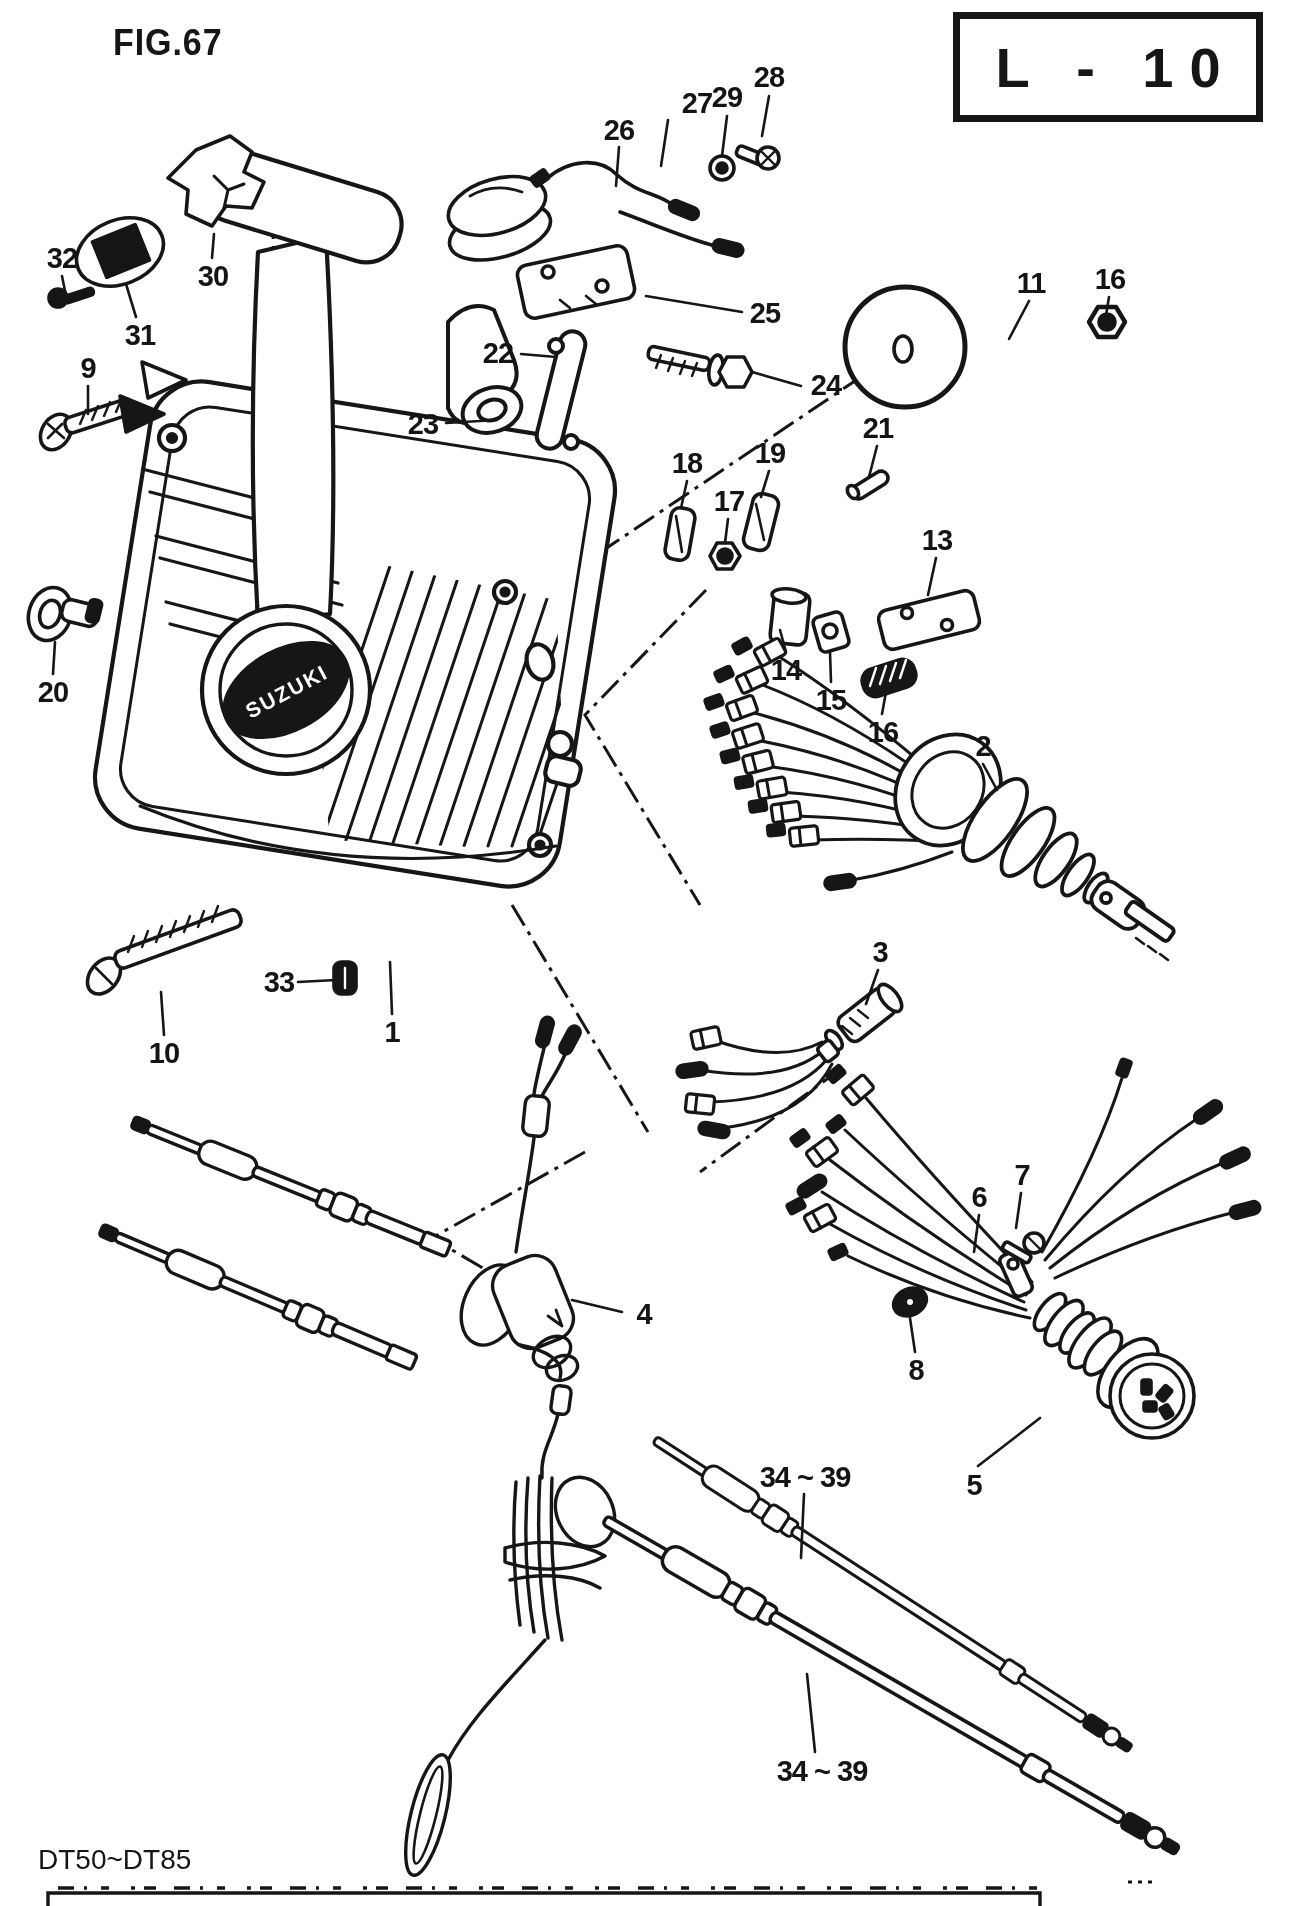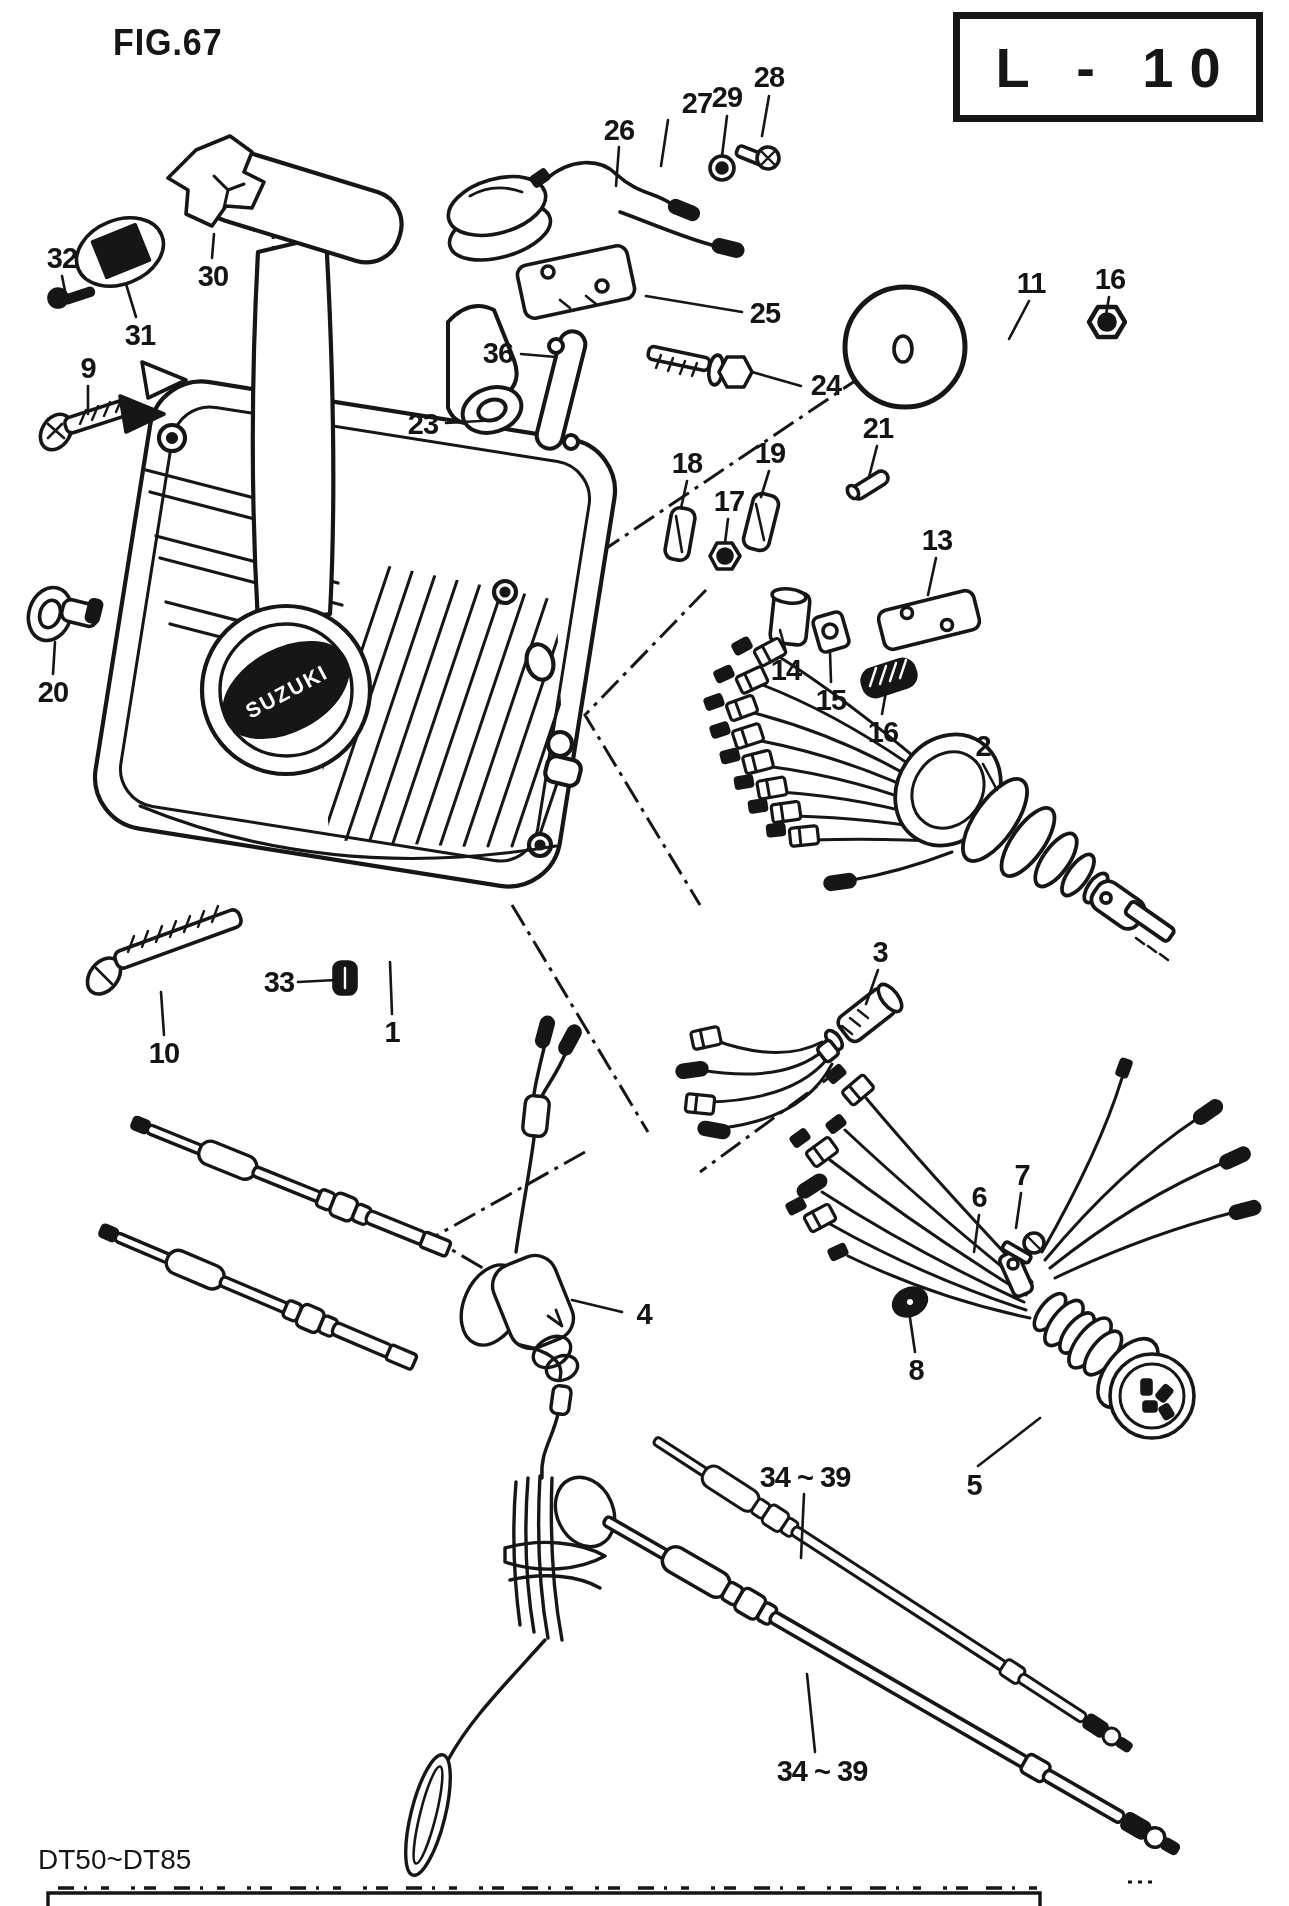--- a/index.html
+++ b/index.html
@@ -362,21 +362,21 @@
   <div class="page-code-box">
     <span class="page-code">L - 10</span>
   </div>
 
   <div class="labels">
       <div class="part-label" style="left: 619px; top: 130px;">26</div>
       <div class="part-label" style="left: 669px; top: 103px; margin-left: 28px;">27</div>
       <div class="part-label" style="left: 727px; top: 97px;">29</div>
       <div class="part-label" style="left: 769px; top: 77px;">28</div>
       <div class="part-label" style="left: 765px; top: 313px;">25</div>
-      <div class="part-label" style="left: 498px; top: 353px;">36</div>
+      <div class="part-label" style="left: 498px; top: 353px;">22</div>
       <div class="part-label" style="left: 423px; top: 424px;">23</div>
       <div class="part-label" style="left: 826px; top: 385px;">24</div>
       <div class="part-label" style="left: 1031px; top: 283px;">11</div>
       <div class="part-label" style="left: 1110px; top: 279px;">16</div>
       <div class="part-label" style="left: 878px; top: 428px;">21</div>
       <div class="part-label" style="left: 687px; top: 463px;">18</div>
       <div class="part-label" style="left: 770px; top: 453px;">19</div>
       <div class="part-label" style="left: 729px; top: 501px;">17</div>
       <div class="part-label" style="left: 937px; top: 540px;">13</div>
       <div class="part-label" style="left: 786px; top: 670px;">14</div>

